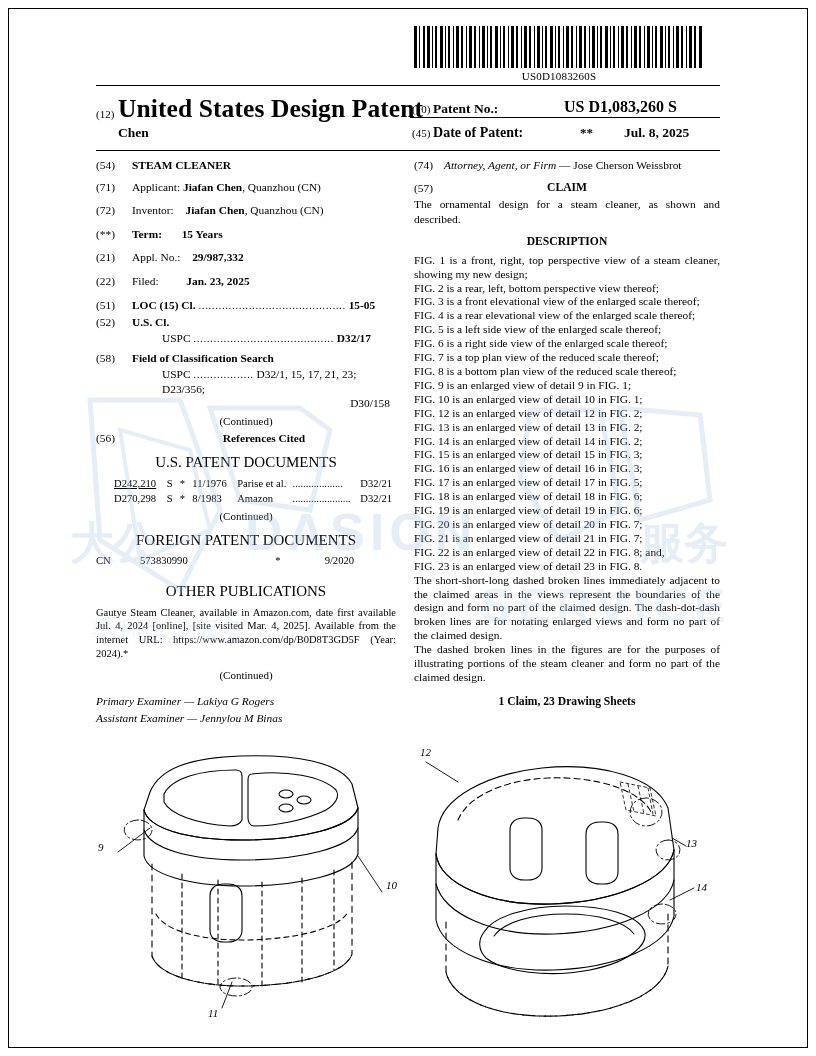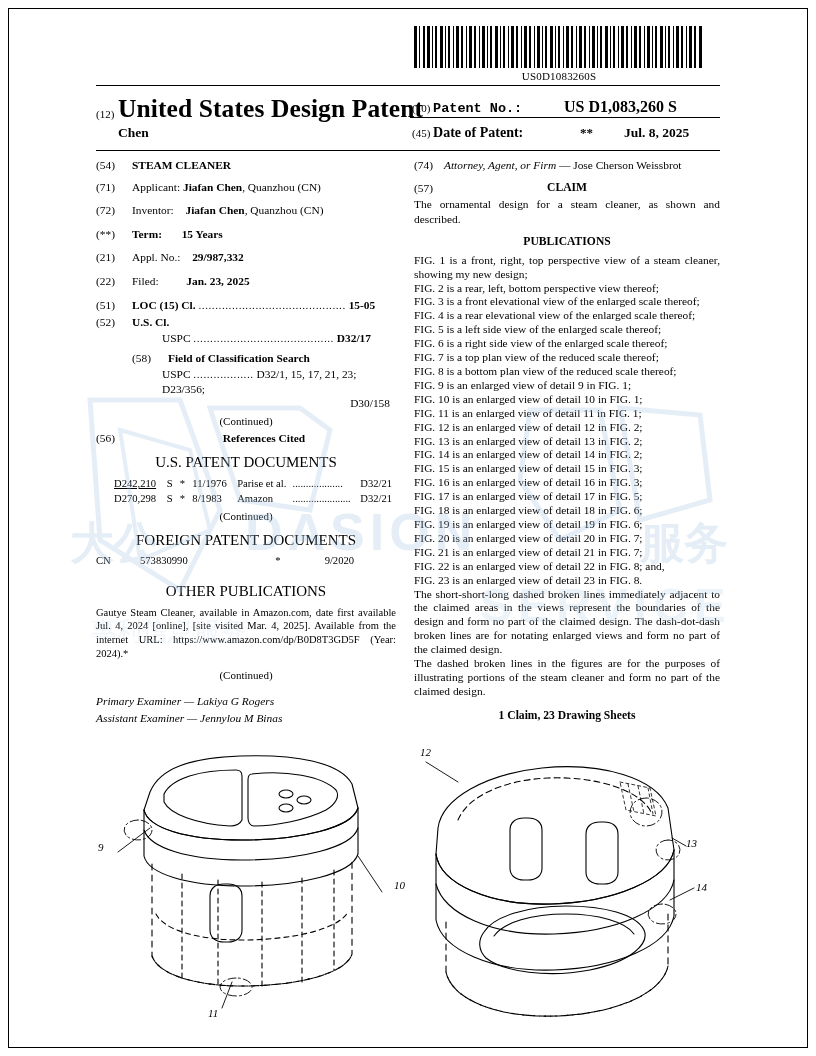--- a/index.html
+++ b/index.html
@@ -76,21 +76,20 @@
     font-size: 13.5px;
     font-weight: bold;
   }
   .pn-label {
     position: absolute;
     left: 316px; top: 9px;
     font-size: 11px;
   }
   .pn-label b {
     font-size: 13.5px;
-    font-family: Liberation Mono, monospace;
   }
   .pn-value {
     position: absolute;
     left: 468px; top: 6px;
     font-size: 16px;
     font-weight: bold;
   }
   .dop-label {
     position: absolute;
     left: 316px; top: 33px;
@@ -384,21 +383,21 @@
     <div class="field" style="margin-bottom:1px;">
       <span class="code">(52)</span>
       <b>U.S. Cl.</b>
     </div>
     <div class="field" style="padding-left:66px;margin-bottom:6px;">
       <span>USPC</span>
       <span class="dots">..........................................</span>
       <b>D32/17</b>
     </div>
 
-    <div class="field" style="margin-bottom:1px;margin-left:36px;">
+    <div class="field" style="margin-bottom:1px;">
       <span class="code">(58)</span>
       <b>Field of Classification Search</b>
     </div>
     <div class="field" style="padding-left:66px;margin-bottom:0;">
       <span>USPC</span>
       <span class="dots">..................</span>
       <span>D32/1, 15, 17, 21, 23; D23/356;</span>
     </div>
     <div style="text-align:right;padding-right:6px;">D30/158</div>
 
@@ -466,34 +465,33 @@
       <i>Attorney, Agent, or Firm</i><span> — Jose Cherson Weissbrot</span>
     </div>
 
     <div style="position:relative;margin-bottom:2px;">
       <span style="position:absolute;left:0;top:0;">(57)</span>
       <div class="section-title" style="margin:0;">CLAIM</div>
     </div>
 
     <div class="claimtext">The ornamental design for a steam cleaner, as shown and described.</div>
 
-    <div class="section-title">PUBLICATIONS</div>
+    <div class="section-title">DESCRIPTION</div>
 
     <div>
       <div class="figline">FIG. 1 is a front, right, top perspective view of a steam cleaner, showing my new design;</div>
       <div class="figline">FIG. 2 is a rear, left, bottom perspective view thereof;</div>
       <div class="figline">FIG. 3 is a front elevational view of the enlarged scale thereof;</div>
       <div class="figline">FIG. 4 is a rear elevational view of the enlarged scale thereof;</div>
       <div class="figline">FIG. 5 is a left side view of the enlarged scale thereof;</div>
       <div class="figline">FIG. 6 is a right side view of the enlarged scale thereof;</div>
       <div class="figline">FIG. 7 is a top plan view of the reduced scale thereof;</div>
       <div class="figline">FIG. 8 is a bottom plan view of the reduced scale thereof;</div>
       <div class="figline">FIG. 9 is an enlarged view of detail 9 in FIG. 1;</div>
       <div class="figline">FIG. 10 is an enlarged view of detail 10 in FIG. 1;</div>
-      <div class="figline">FIG. 11 is an enlarged view of detail 11 in FIG. 1;</div>
       <div class="figline">FIG. 12 is an enlarged view of detail 12 in FIG. 2;</div>
       <div class="figline">FIG. 13 is an enlarged view of detail 13 in FIG. 2;</div>
       <div class="figline">FIG. 14 is an enlarged view of detail 14 in FIG. 2;</div>
       <div class="figline">FIG. 15 is an enlarged view of detail 15 in FIG. 3;</div>
       <div class="figline">FIG. 16 is an enlarged view of detail 16 in FIG. 3;</div>
       <div class="figline">FIG. 17 is an enlarged view of detail 17 in FIG. 5;</div>
       <div class="figline">FIG. 18 is an enlarged view of detail 18 in FIG. 6;</div>
       <div class="figline">FIG. 19 is an enlarged view of detail 19 in FIG. 6;</div>
       <div class="figline">FIG. 20 is an enlarged view of detail 20 in FIG. 7;</div>
       <div class="figline">FIG. 21 is an enlarged view of detail 21 in FIG. 7;</div>
@@ -587,18 +585,18 @@
 
           <path d="M556 74 a16 14 0 1 0 0.1 0" stroke-dasharray="8 3 2 3" stroke-width="0.9"></path>
           <path d="M578 116 a12 10 0 1 0 0.1 0" stroke-dasharray="8 3 2 3" stroke-width="0.9"></path>
           <path d="M572 180 a14 10 0 1 0 0.1 0" stroke-dasharray="8 3 2 3" stroke-width="0.9"></path>
         </g>
       </g>
     </svg>
 
     <span class="lbl" style="left:8px;  top:117px;">9</span>
     <span class="lbl" style="left:118px;top:283px;">11</span>
-    <span class="lbl" style="left:304px;top:155px;">10</span>
+    <span class="lbl" style="left:296px;top:155px;">10</span>
     <span class="lbl" style="left:330px;top:22px;">12</span>
     <span class="lbl" style="left:596px;top:113px;">13</span>
     <span class="lbl" style="left:606px;top:157px;">14</span>
   </div>
 </div>
 
 </body></html>

